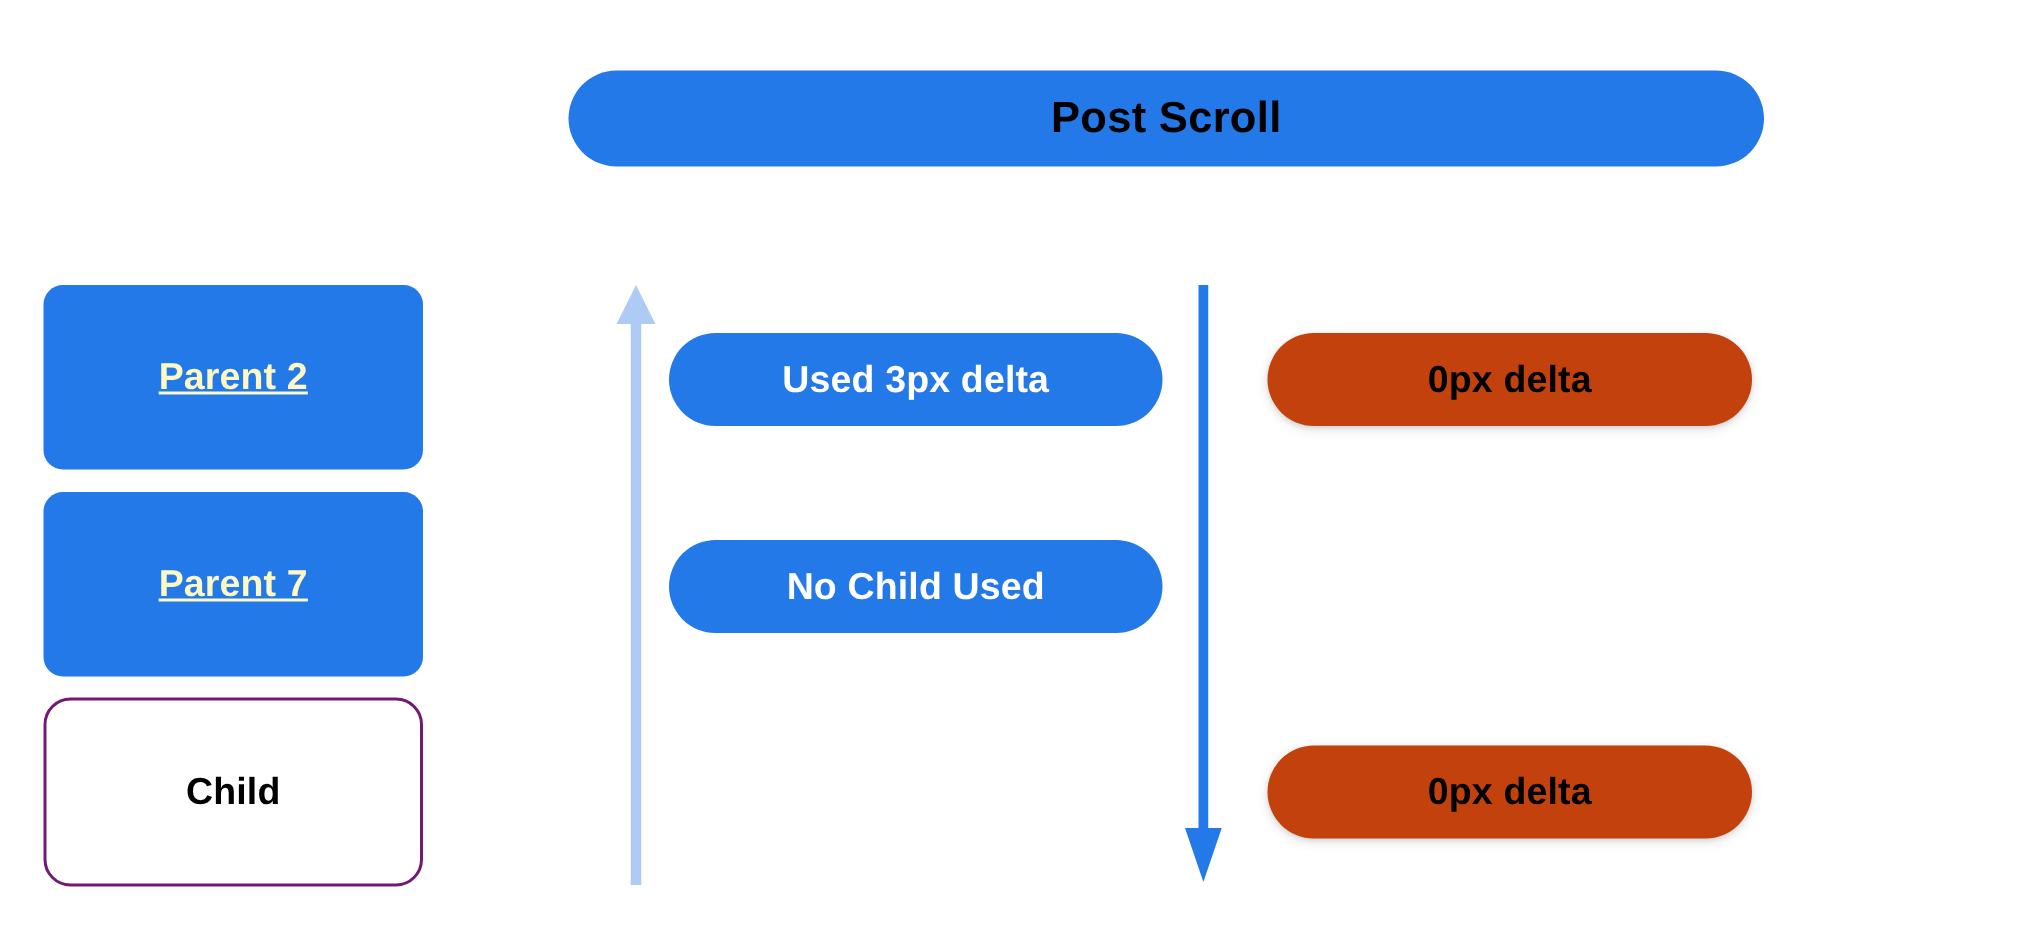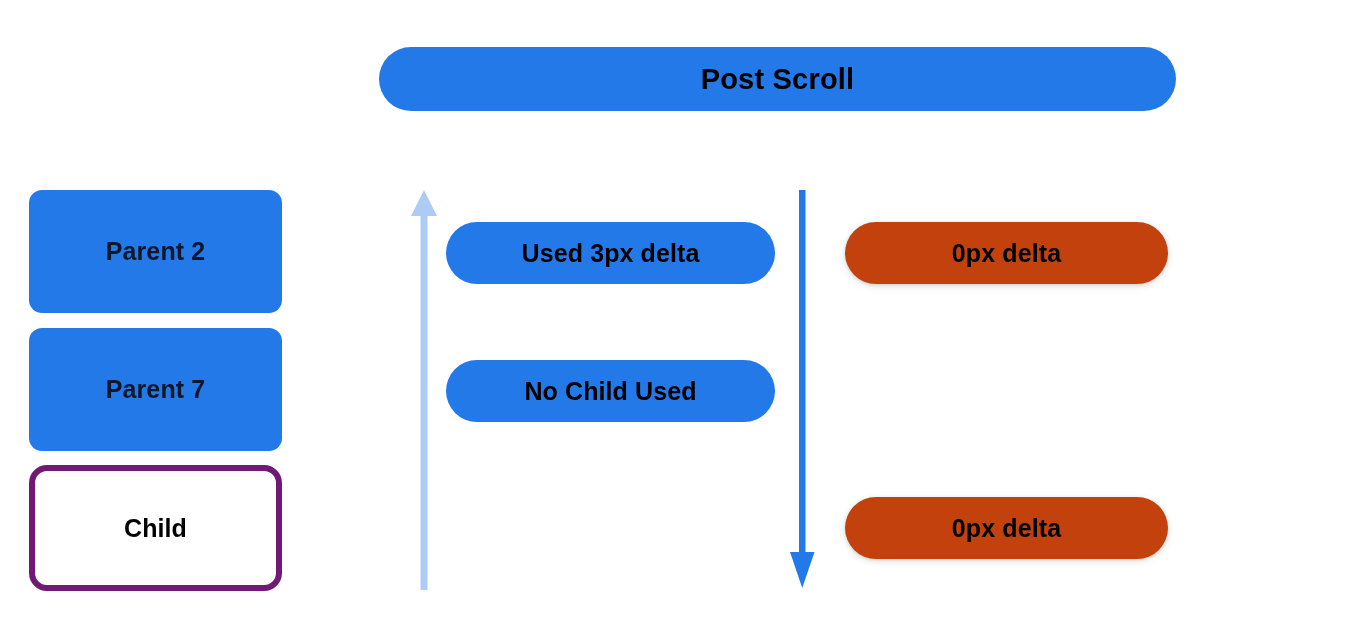--- a/index.html
+++ b/index.html
@@ -54,25 +54,26 @@
   }
   .stack-box .label {
     font-size: 25px;
     font-weight: bold;
     letter-spacing: 0.1px;
   }
   .stack-box.filled {
     background: #2379e8;
   }
   .stack-box.filled .label {
-    color: #0f172a;
+    color: #fef9c3;
+    text-decoration: underline;
   }
   .stack-box.outlined {
     background: #ffffff;
-    border: 6px solid #701a75;
+    border: 2px solid #701a75;
     border-radius: 18px;
   }
   .stack-box.outlined .label {
     color: #000000;
     font-weight: bold;
   }
 
   #box-parent2 { top: 190px; height: 123px; }
   #box-parent1 { top: 328px; height: 123px; }
   #box-child   { top: 465px; height: 126px; }
@@ -96,21 +97,21 @@
     font-size: 25px;
     font-weight: bold;
     letter-spacing: 0.1px;
   }
   .pill.blue {
     background: #2379e8;
     left: 446px;
     width: 329px;
   }
   .pill.blue .label {
-    color: #000000;
+    color: #ffffff;
   }
   .pill.white {
     background: #c2410c;
     left: 845px;
     width: 323px;
     box-shadow: 0 2px 7px rgba(60, 64, 67, 0.17), 0 1px 3px rgba(60, 64, 67, 0.12);
   }
   .pill.white .label {
     color: #000000;
   }

